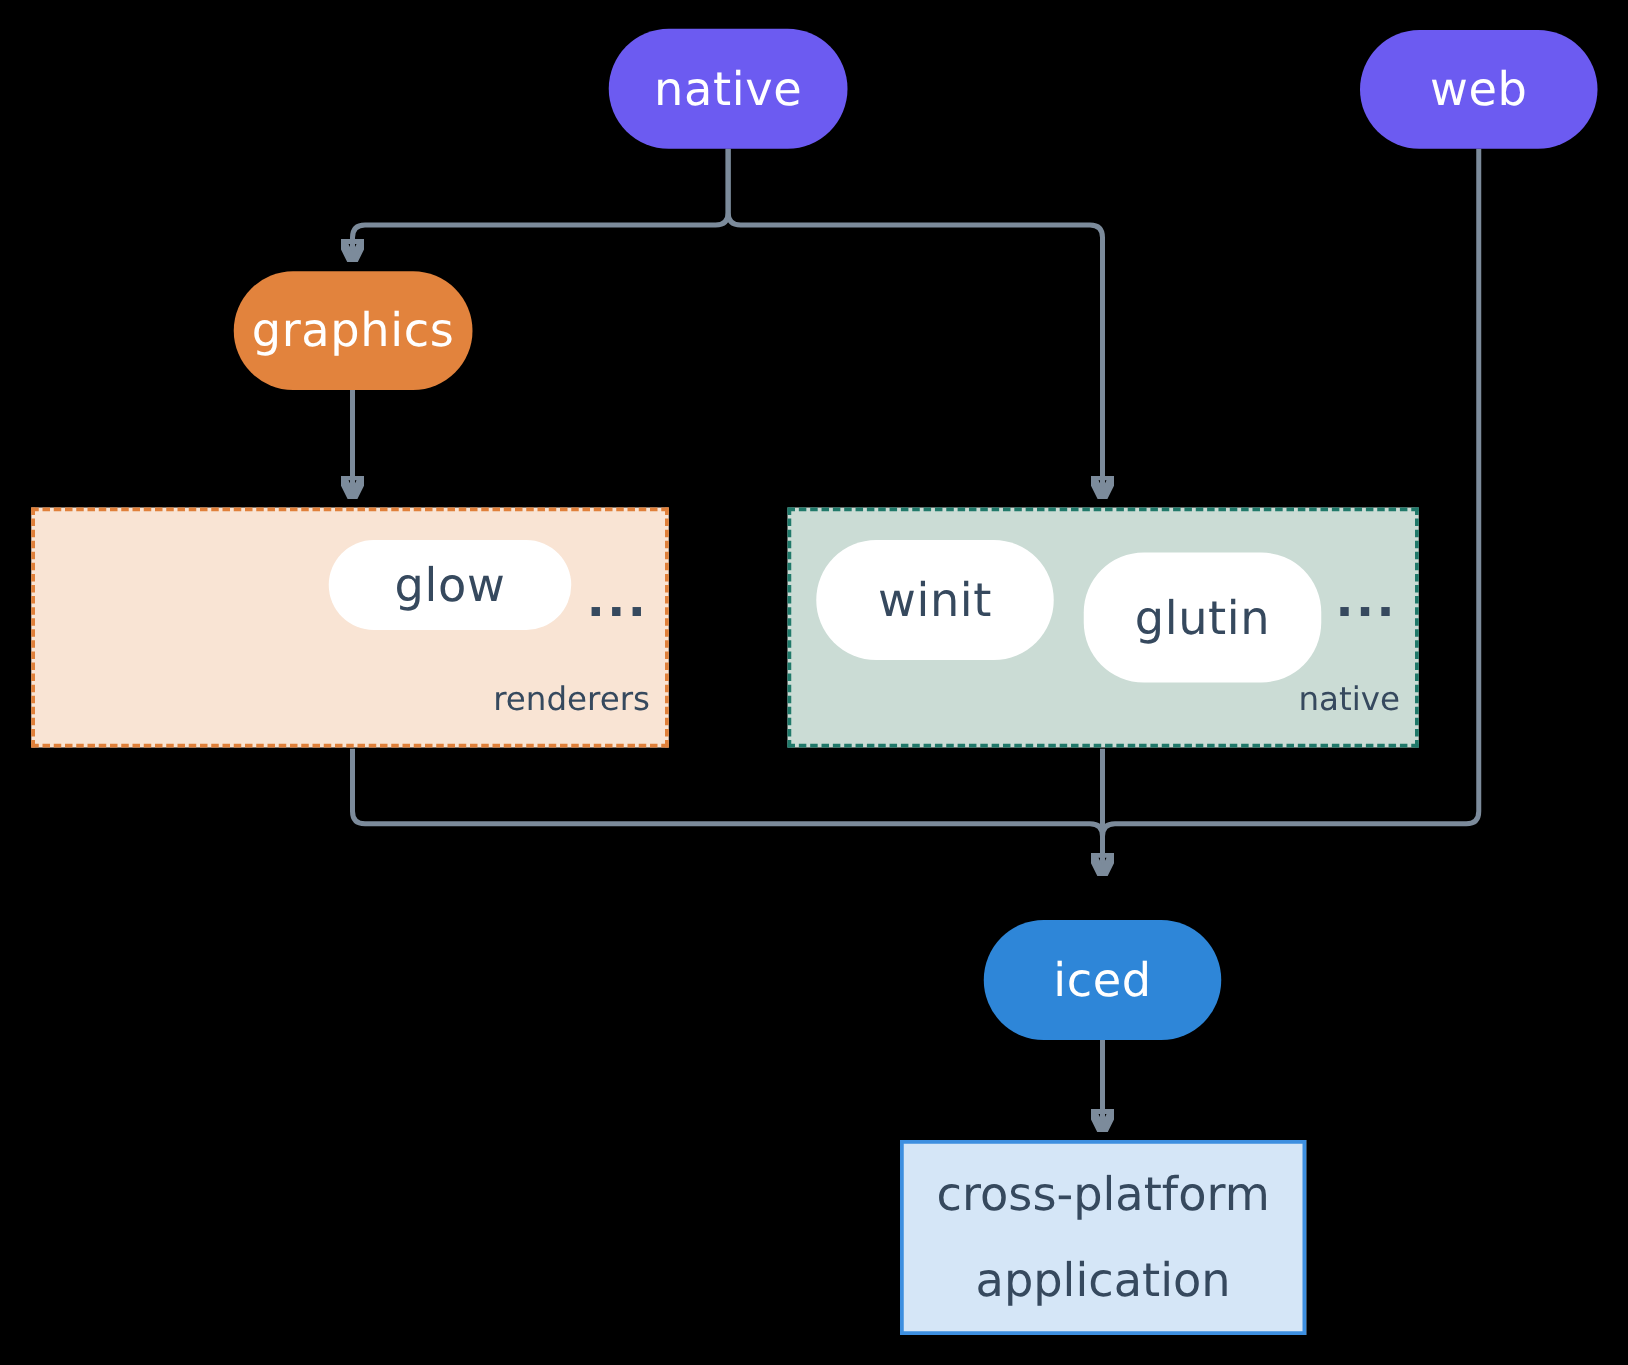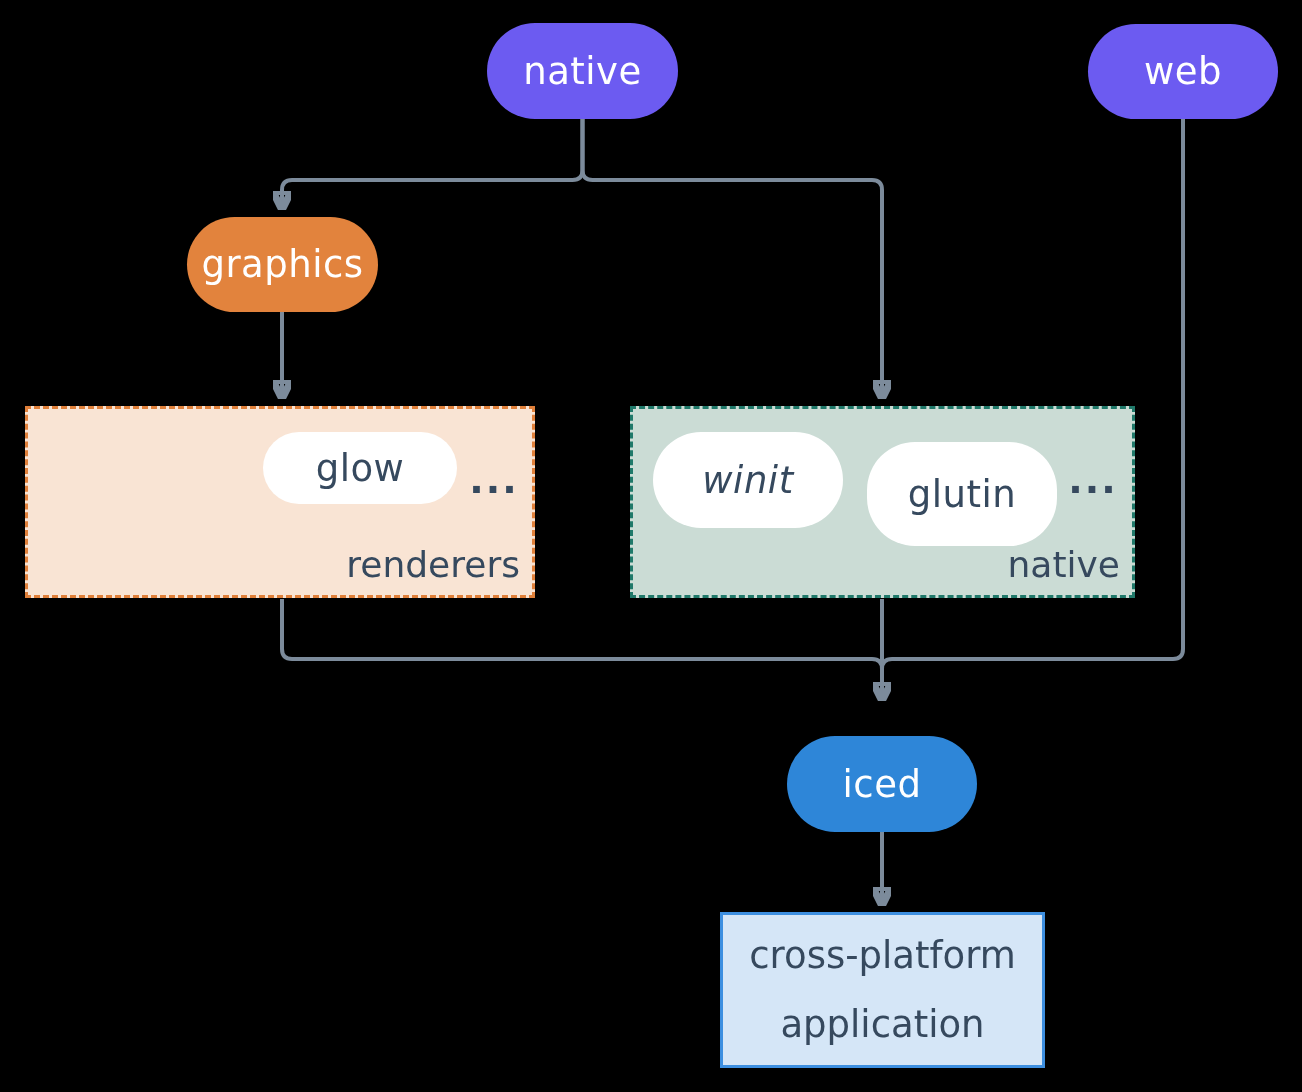--- a/index.html
+++ b/index.html
@@ -53,22 +53,22 @@
   .group-box.shells {
     left: 630px; top: 406px;
     width: 505px;
     background: var(--shells-fill);
     border: 3px dashed var(--shells-border);
   }
   .group-box .pill { position: absolute; }
   .group-label {
     position: absolute;
     right: 12px;
-    bottom: 10px;
-    font-size: 36px;
+    bottom: 20px;
+    font-size: 26px;
     color: var(--dark-text);
   }
   .dots {
     position: absolute;
     top: 23px;
     height: 96px;
     width: 56px;
     display: flex;
     align-items: center;
     justify-content: center;
@@ -94,21 +94,21 @@
   }
 
   
   .n-native   { left: 487px;  top: 23px;  width: 191px; height: 96px; }
   .n-web      { left: 1088px; top: 24px;  width: 190px; height: 95px; }
   .n-graphics { left: 187px;  top: 217px; width: 191px; height: 95px; }
   .n-iced     { left: 787px;  top: 708px; width: 190px; height: 96px; }
 
   .p-wgpu   { left: 20px;  top: 23px; width: 192px; height: 96px; }
   .p-glow   { left: 235px; top: 23px; width: 194px; height: 72px; }
-  .p-winit  { left: 20px;  top: 23px; width: 190px; height: 96px; font-style: italic; }
+  .p-winit  { left: 20px;  top: 23px; width: 190px; height: 96px; }
   .p-glutin { left: 234px; top: 33px; width: 190px; height: 104px; }
   .d-renderers { left: 438px; }
   .d-shells    { left: 432px; }
 </style>
 </head>
 <body>
 
 <div class="canvas">
 
   <svg class="edges" viewBox="0 0 1302 1092">

